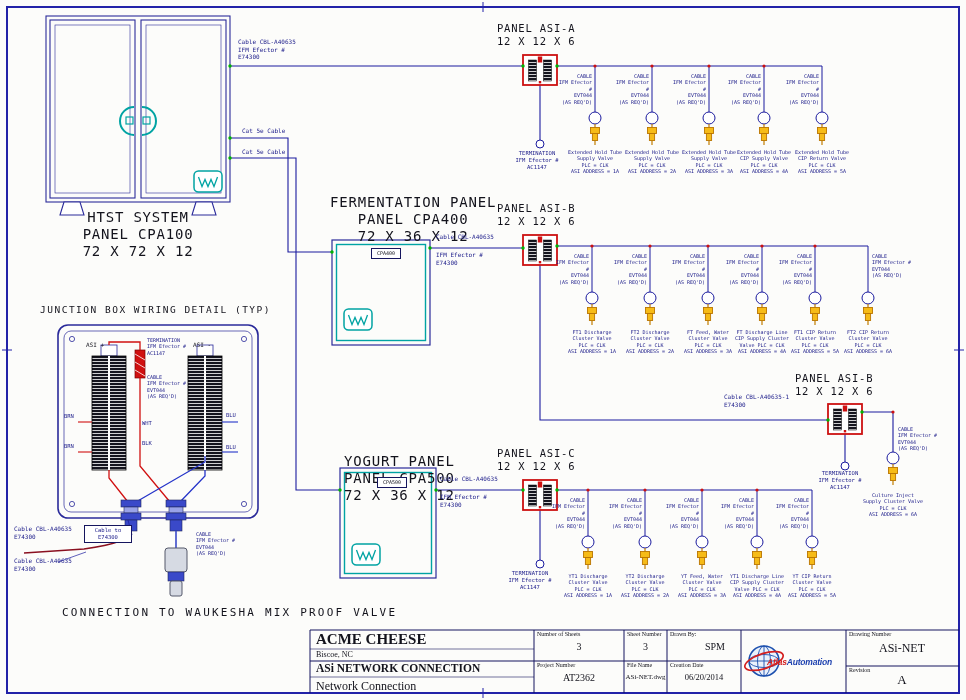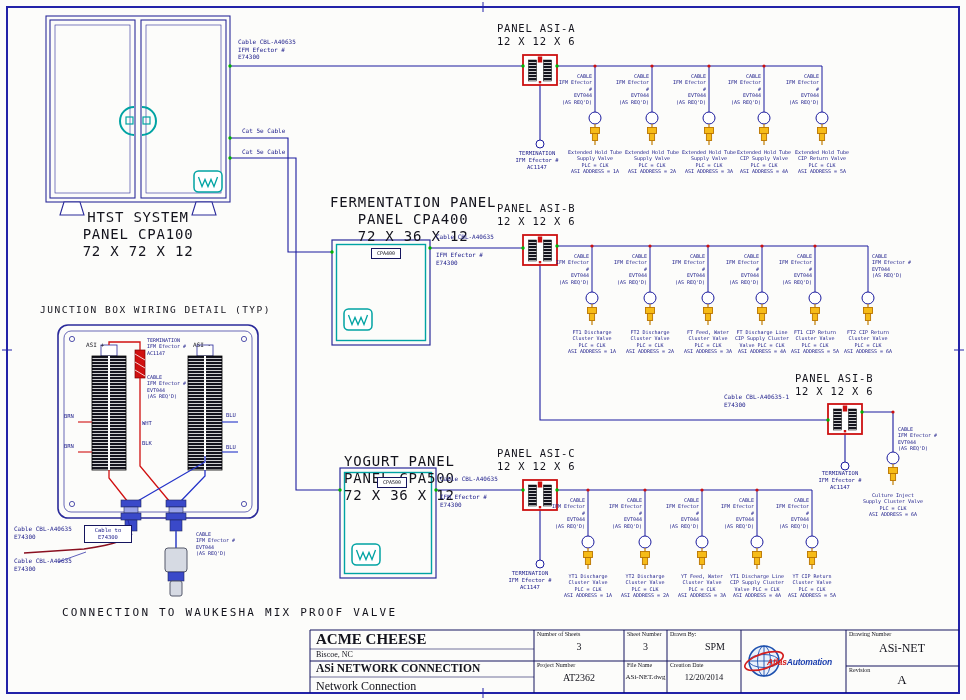--- a/index.html
+++ b/index.html
@@ -512,20 +512,20 @@
   <div class="tbv" style="left:534px;top:641px;width:90px;font-size:10px">3</div>
   <div class="tbl" style="left:627px;top:631px">Sheet Number</div>
   <div class="tbv" style="left:624px;top:641px;width:43px;font-size:10px">3</div>
   <div class="tbl" style="left:670px;top:631px">Drawn By:</div>
   <div class="tbv" style="left:667px;top:641px;width:96px;font-size:10px">SPM</div>
   <div class="tbl" style="left:537px;top:662px">Project Number</div>
   <div class="tbv" style="left:534px;top:672px;width:90px;font-size:10px">AT2362</div>
   <div class="tbl" style="left:627px;top:662px">File Name</div>
   <div class="tbv" style="left:624px;top:673px;width:43px;font-size:7px">ASi-NET.dwg</div>
   <div class="tbl" style="left:670px;top:662px">Creation Date</div>
-  <div class="tbv" style="left:667px;top:672px;width:74px;font-size:8.5px">12/20/2014</div>
+  <div class="tbv" style="left:667px;top:672px;width:74px;font-size:8.5px">06/20/2014</div>
   <div class="logo" style="left:767px;top:657px"><span class="a">Atlas</span><span class="b">Automation</span></div>
   <div class="tbl" style="left:849px;top:631px">Drawing Number</div>
   <div class="tbv" style="left:846px;top:641px;width:112px;font-size:12px">ASi-NET</div>
   <div class="tbl" style="left:849px;top:667px">Revision</div>
   <div class="tbv" style="left:846px;top:672px;width:112px;font-size:13px">A</div>
 
 </div>
 
 </body></html>

